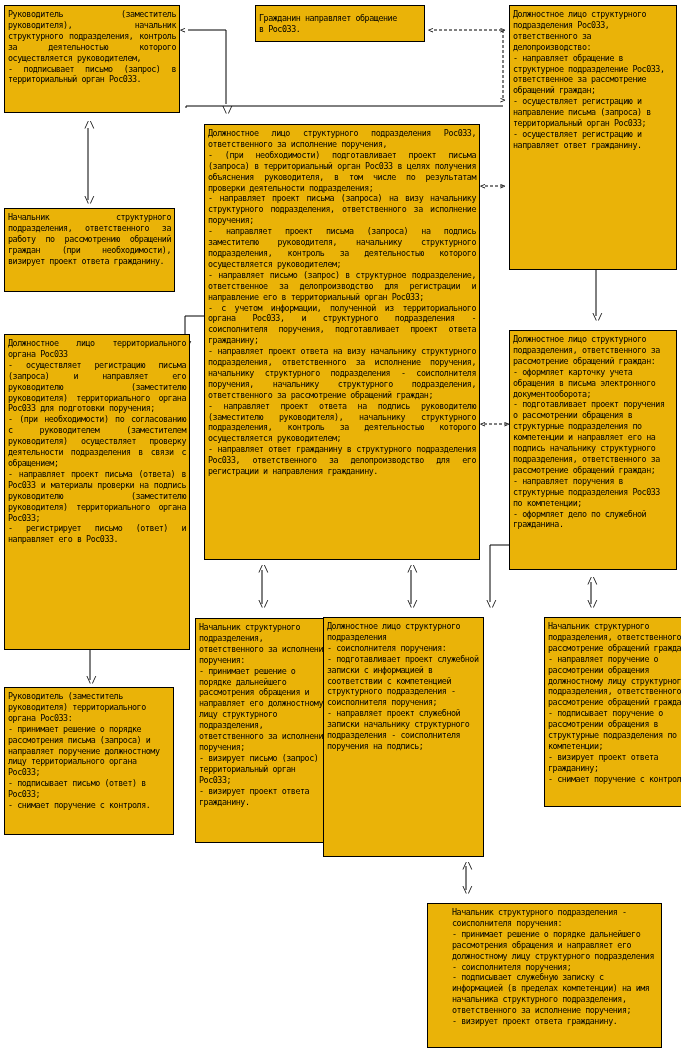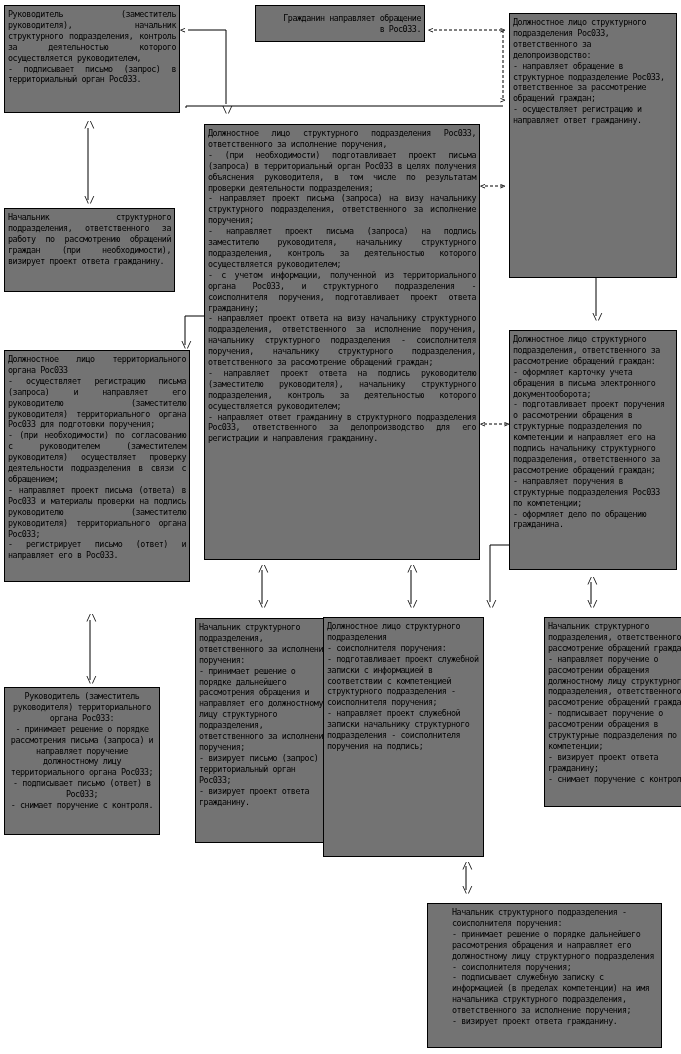--- a/index.html
+++ b/index.html
@@ -1,22 +1,22 @@
 <!DOCTYPE html>
 <html><head>
 <meta charset="utf-8">
 <style>
   html, body { margin:0; padding:0; background:#ffffff; }
   body { width:681px; height:1054px; position:relative; overflow:hidden;
          font-family:"DejaVu Sans Mono", "Liberation Mono", monospace; color:#000; }
-  .box { position:absolute; border:1px solid #000; background:#737373; box-sizing:border-box;
+  .box { position:absolute; border:1px solid #000; background:#eab308; box-sizing:border-box;
          padding:3px 3px 2px 3px; font-size:8.4px; line-height:10.9px; letter-spacing:-0.45px; }
   .box .line { display:block; white-space:pre-wrap; }
   .box.just .line { text-align:justify; text-align-last:left; }
-  .box.center .line { text-align:right; }
+  .box.center .line { text-align:left; }
   svg.conn { position:absolute; left:0; top:0; width:681px; height:1054px; pointer-events:none; }
   .lbl { position:absolute; font-size:9px; line-height:9px; }
 </style>
 </head>
 <body>
 
 <svg class="conn" viewBox="0 0 681 1054">
   <g stroke="#000" stroke-width="1" fill="none">
     
     <polyline points="188,30 226,30 226,104"></polyline>
@@ -79,58 +79,60 @@
 <div class="box just" style="left:4px;top:5px;width:176px;height:108px;">
   <span class="line">Руководитель (заместитель руководителя), начальник структурного подразделения, контроль за деятельностью которого осуществляется руководителем,</span>
   <span class="line">- подписывает письмо (запрос) в территориальный орган Рос033.</span>
 </div>
 
 <div class="box center" style="left:255px;top:5px;width:170px;height:37px;padding-top:7px;">
   <span class="line">Гражданин направляет обращение</span>
   <span class="line">в Рос033.</span>
 </div>
 
-<div class="box" style="left:509px;top:5px;width:168px;height:265px;margin-top:8px;">
+<div class="box" style="left:509px;top:5px;width:168px;height:265px;">
   <span class="line">Должностное лицо структурного подразделения Рос033, ответственного за делопроизводство:</span>
   <span class="line">- направляет обращение в структурное подразделение Рос033, ответственное за рассмотрение обращений граждан;</span>
+  <span class="line">- осуществляет регистрацию и направление письма (запроса) в территориальный орган Рос033;</span>
   <span class="line">- осуществляет регистрацию и направляет ответ гражданину.</span>
 </div>
 
 <div class="box just" style="left:4px;top:208px;width:171px;height:84px;">
   <span class="line">Начальник структурного подразделения, ответственного за работу по рассмотрению обращений граждан (при необходимости), визирует проект ответа гражданину.</span>
 </div>
 
 <div class="box just" style="left:204px;top:124px;width:276px;height:436px;">
   <span class="line">Должностное лицо структурного подразделения Рос033, ответственного за исполнение поручения,</span>
   <span class="line">- (при необходимости) подготавливает проект письма (запроса) в территориальный орган Рос033 в целях получения объяснения руководителя, в том числе по результатам проверки деятельности подразделения;</span>
   <span class="line">- направляет проект письма (запроса) на визу начальнику структурного подразделения, ответственного за исполнение поручения;</span>
   <span class="line">- направляет проект письма (запроса) на подпись заместителю руководителя, начальнику структурного подразделения, контроль за деятельностью которого осуществляется руководителем;</span>
+  <span class="line">- направляет письмо (запрос) в структурное подразделение, ответственное за делопроизводство для регистрации и направление его в территориальный орган Рос033;</span>
   <span class="line">- с учетом информации, полученной из территориального органа Рос033, и структурного подразделения - соисполнителя поручения, подготавливает проект ответа гражданину;</span>
   <span class="line">- направляет проект ответа на визу начальнику структурного подразделения, ответственного за исполнение поручения, начальнику структурного подразделения - соисполнителя поручения, начальнику структурного подразделения, ответственного за рассмотрение обращений граждан;</span>
   <span class="line">- направляет проект ответа на подпись руководителю (заместителю руководителя), начальнику структурного подразделения, контроль за деятельностью которого осуществляется руководителем;</span>
   <span class="line">- направляет ответ гражданину в структурного подразделения Рос033, ответственного за делопроизводство для его регистрации и направления гражданину.</span>
 </div>
 
 <div class="box" style="left:509px;top:330px;width:168px;height:240px;">
   <span class="line">Должностное лицо структурного подразделения, ответственного за рассмотрение обращений граждан:</span>
   <span class="line">- оформляет карточку учета обращения в письма электронного документооборота;</span>
   <span class="line">- подготавливает проект поручения о рассмотрении обращения в структурные подразделения по компетенции и направляет его на подпись начальнику структурного подразделения, ответственного за рассмотрение обращений граждан;</span>
   <span class="line">- направляет поручения в структурные подразделения Рос033 по компетенции;</span>
-  <span class="line">- оформляет дело по обращению гражданина.</span>
+  <span class="line">- оформляет дело по служебной гражданина.</span>
 </div>
 
-<div class="box just" style="left:4px;top:350px;width:186px;height:232px;">
+<div class="box just" style="left:4px;top:334px;width:186px;height:316px;">
   <span class="line">Должностное лицо территориального органа Рос033</span>
   <span class="line">- осуществляет регистрацию письма (запроса) и направляет его руководителю (заместителю руководителя) территориального органа Рос033 для подготовки поручения;</span>
   <span class="line">- (при необходимости) по согласованию с руководителем (заместителем руководителя) осуществляет проверку деятельности подразделения в связи с обращением;</span>
   <span class="line">- направляет проект письма (ответа) в Рос033 и материалы проверки на подпись руководителю (заместителю руководителя) территориального органа Рос033;</span>
   <span class="line">- регистрирует письмо (ответ) и направляет его в Рос033.</span>
 </div>
 
-<div class="box" style="left:4px;top:687px;width:156px;height:148px;text-align:center;">
+<div class="box" style="left:4px;top:687px;width:170px;height:148px;">
   <span class="line">Руководитель (заместитель руководителя) территориального органа Рос033:</span>
   <span class="line">- принимает решение о порядке рассмотрения письма (запроса) и направляет поручение должностному лицу территориального органа Рос033;</span>
   <span class="line">- подписывает письмо (ответ) в Рос033;</span>
   <span class="line">- снимает поручение с контроля.</span>
 </div>
 
 <div class="box" style="left:195px;top:618px;width:137px;height:225px;">
   <span class="line">Начальник структурного подразделения, ответственного за исполнение поручения:</span>
   <span class="line">- принимает решение о порядке дальнейшего рассмотрения обращения и направляет его должностному лицу структурного подразделения, ответственного за исполнение поручения;</span>
   <span class="line">- визирует письмо (запрос) в территориальный орган Рос033;</span>

